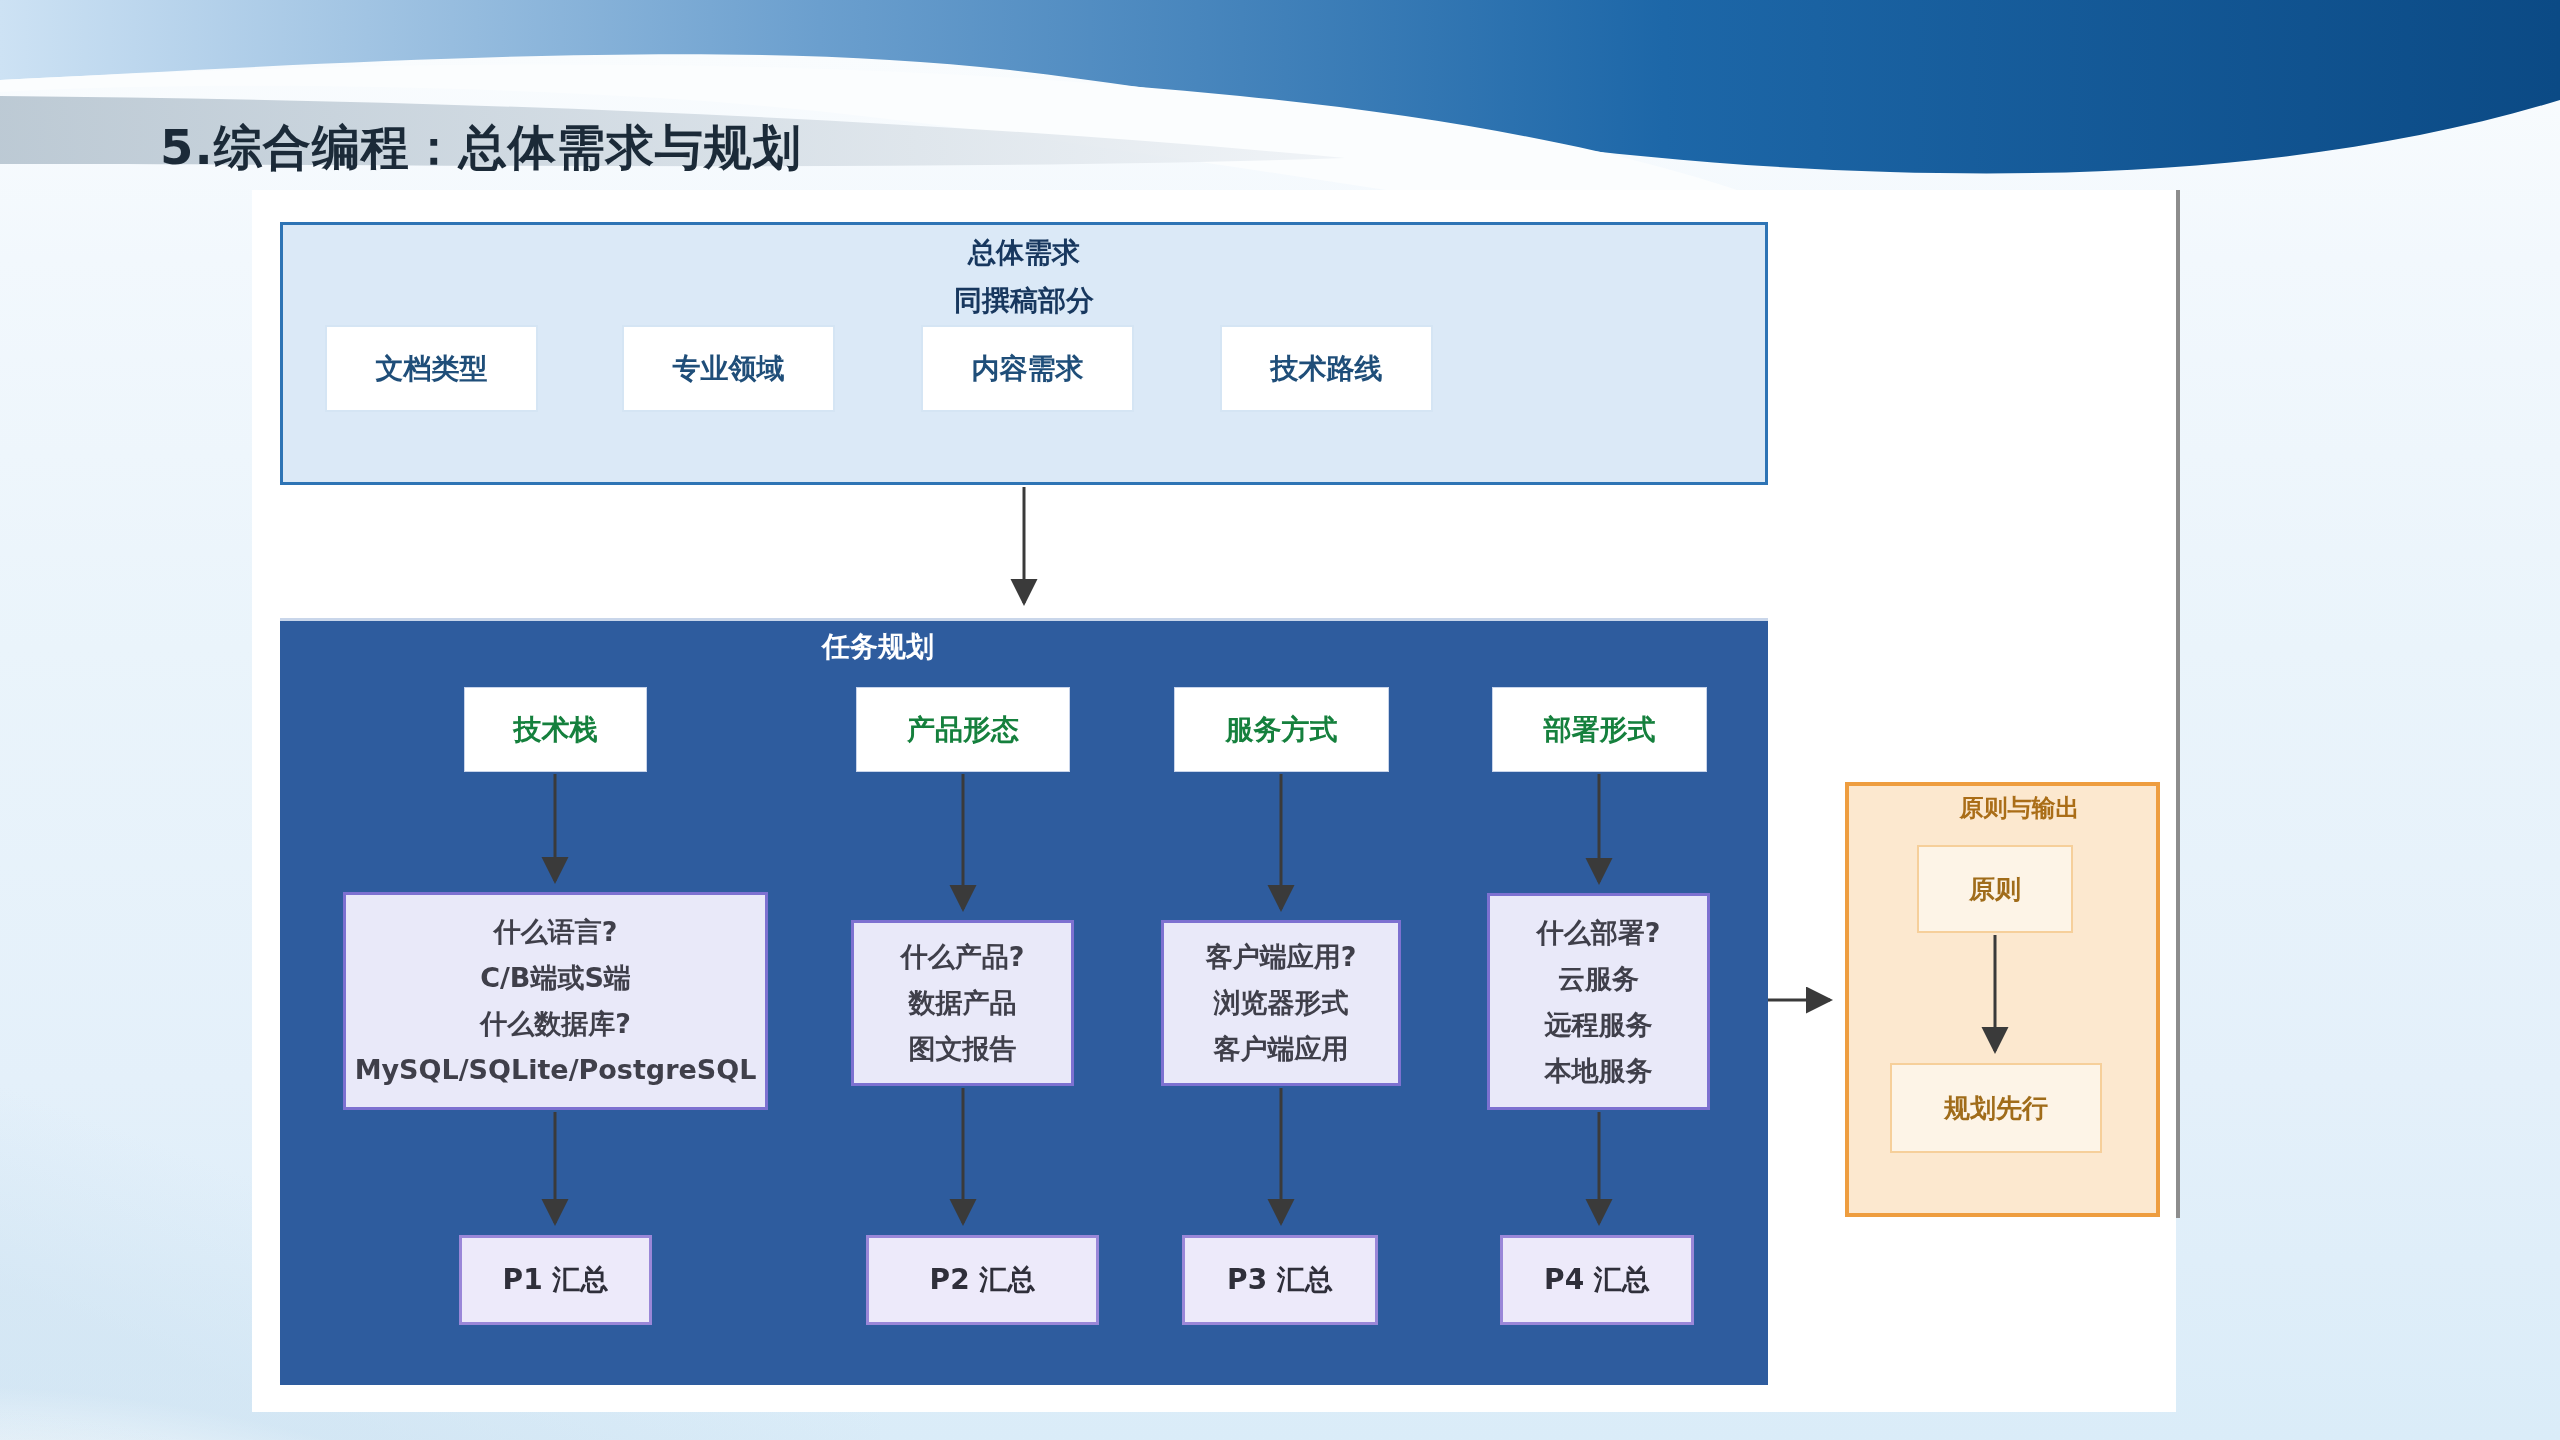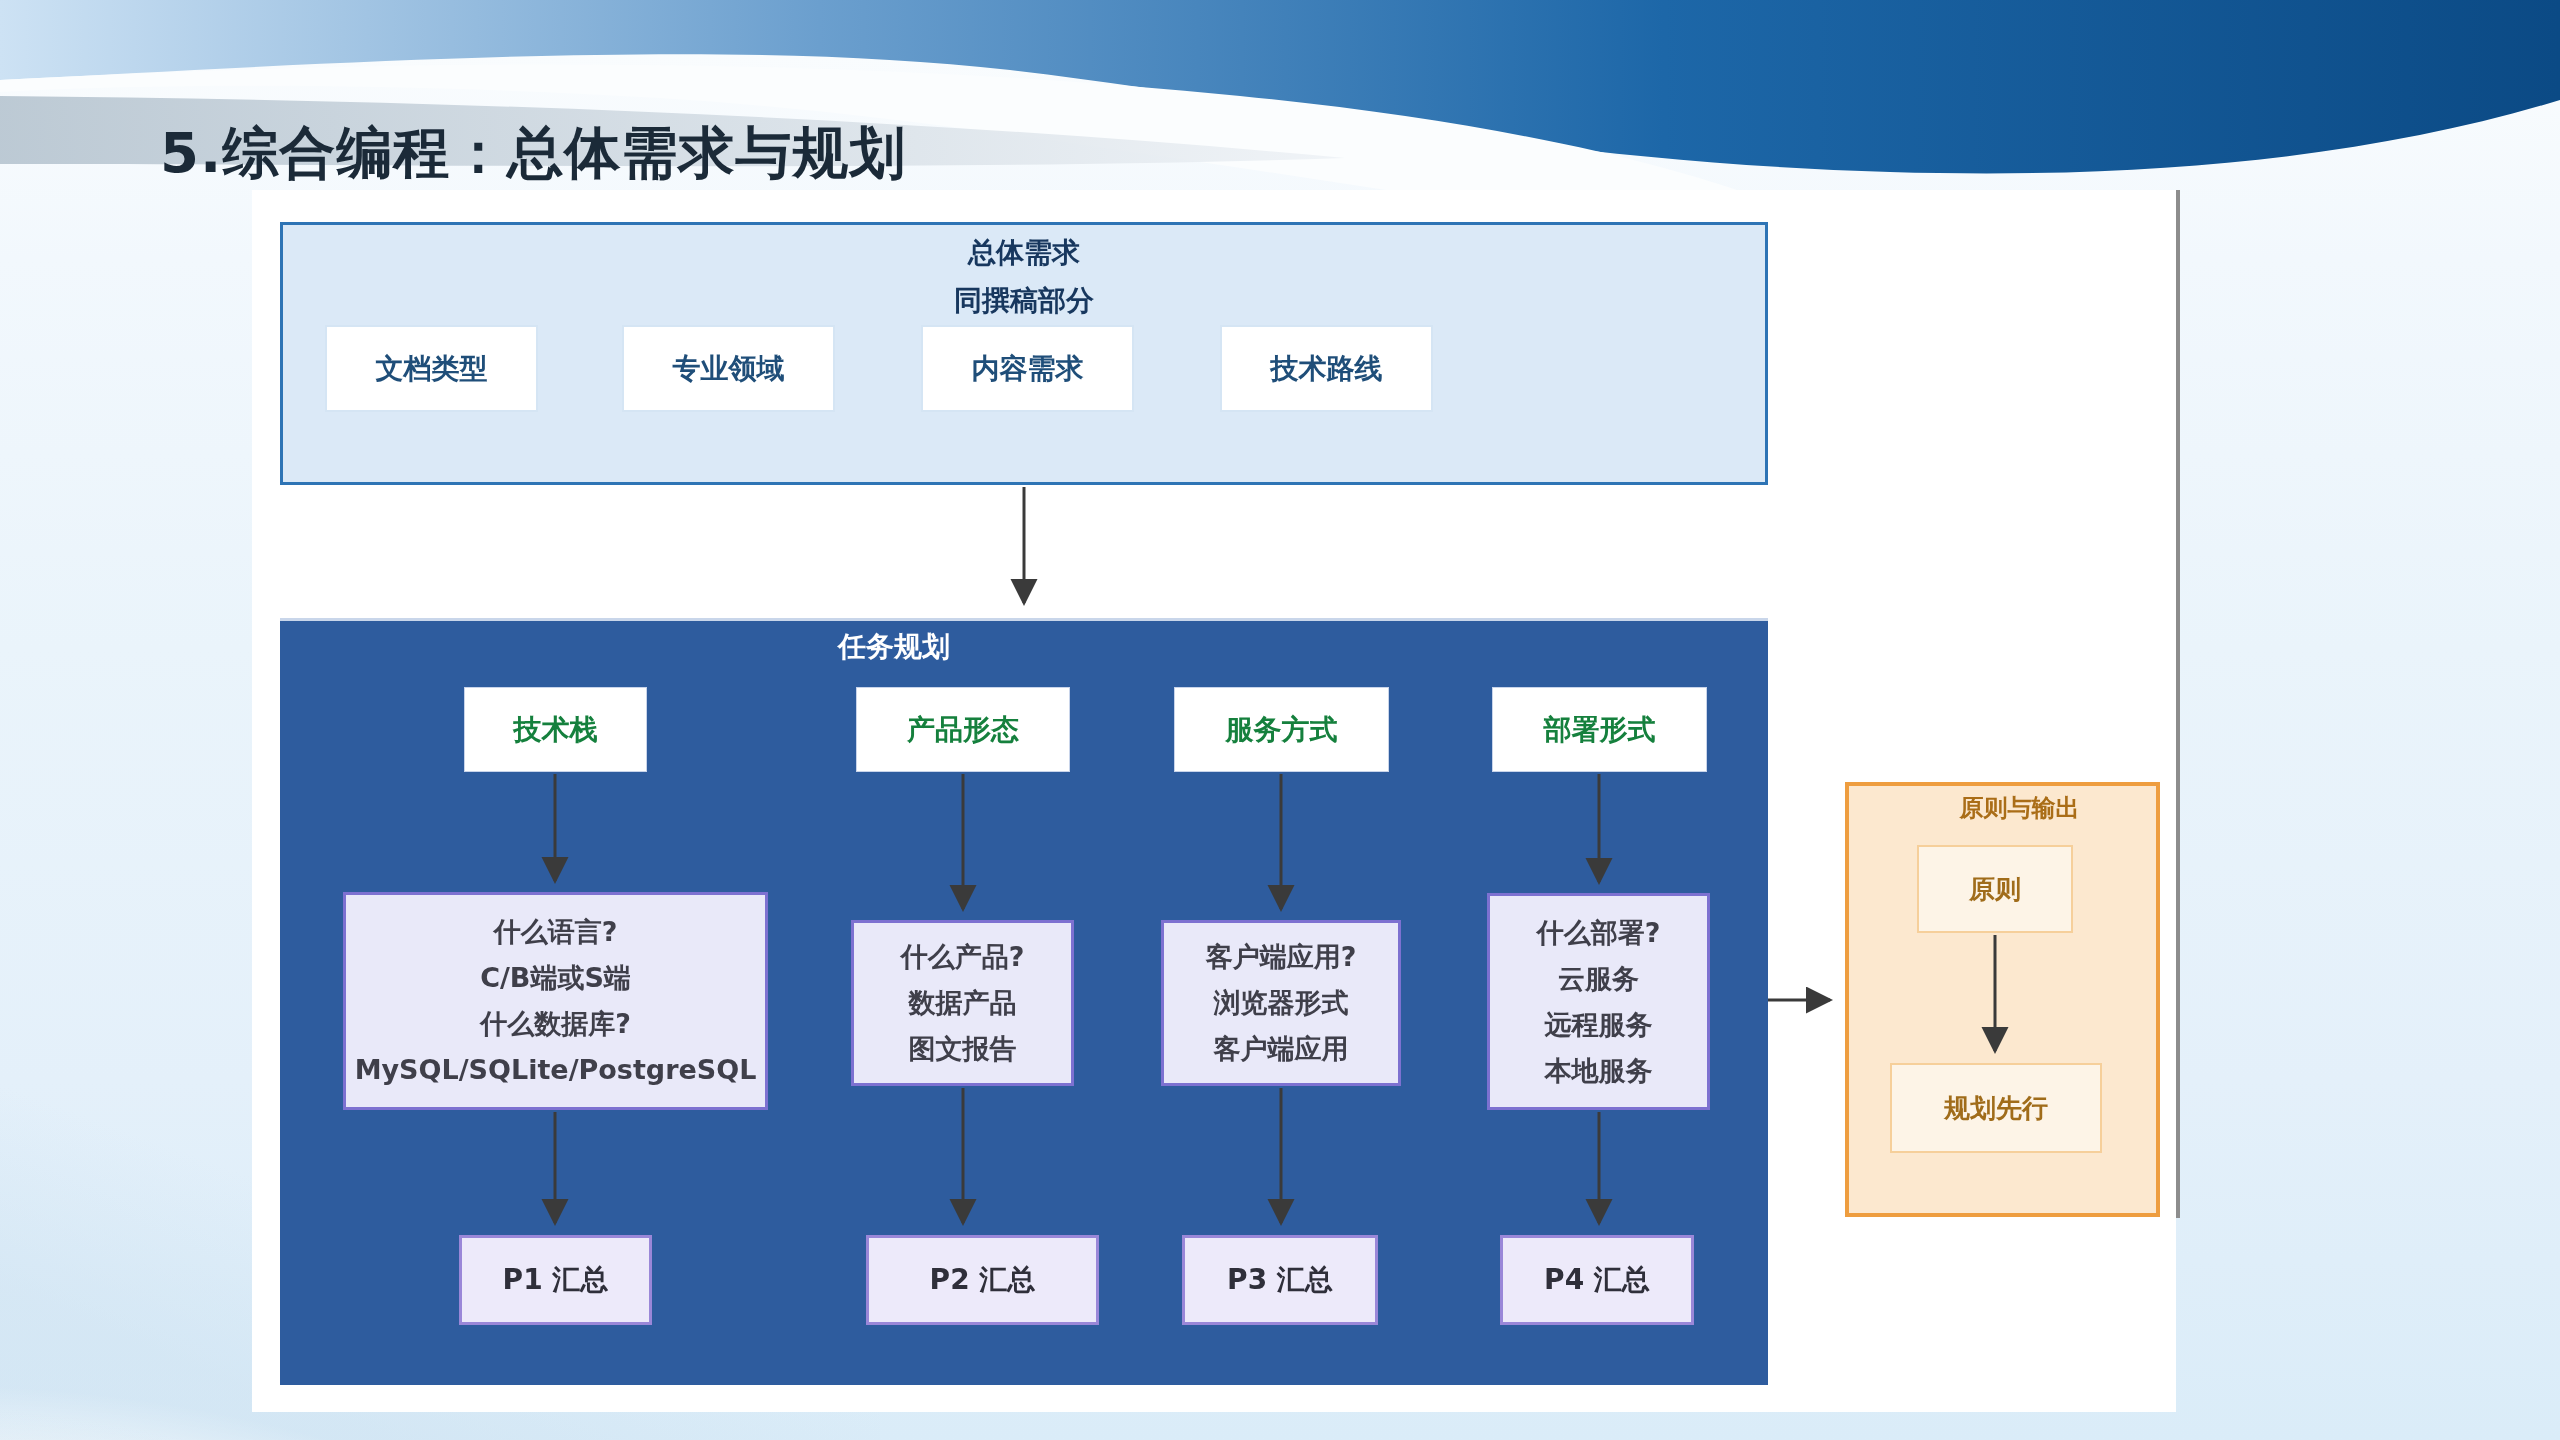--- a/index.html
+++ b/index.html
@@ -11,21 +11,21 @@
   .banner-svg{position:absolute;left:0;top:0;}
   .earth{
     position:absolute;left:0;bottom:0;width:880px;height:470px;
     background:
       radial-gradient(ellipse 130% 120% at -20% 180%, rgba(150,178,158,0.30) 40%, rgba(152,182,204,0.30) 55%, rgba(200,220,235,0.18) 66%, rgba(255,255,255,0) 74%),
       radial-gradient(ellipse 120% 100% at -10% 160%, rgba(255,255,255,0.55) 58%, rgba(255,255,255,0) 72%),
       linear-gradient(200deg, rgba(233,243,251,0) 55%, rgba(203,224,240,0.45) 82%);
   }
   .page-title{
     position:absolute;left:160px;top:116px;margin:0;
-    font-size:56px;font-weight:800;color:#1b2a38;letter-spacing:1px;
+    font-size:48px;font-weight:800;color:#1b2a38;letter-spacing:1px;
   }
   .canvas{position:absolute;left:252px;top:190px;width:1924px;height:1222px;background:#ffffff;}
   .vline{position:absolute;left:2176px;top:190px;width:4px;height:1028px;background:#8d8d8d;}
 
   .req-box{
     position:absolute;left:280px;top:222px;width:1488px;height:263px;box-sizing:border-box;
     background:#dbe9f7;border:3px solid #2e74b5;
   }
   .req-title{position:absolute;left:280px;width:1488px;text-align:center;
     font-size:28px;font-weight:700;color:#17375e;}
@@ -35,21 +35,21 @@
     background:#ffffff;border:2px solid #d5e5f4;
     display:flex;align-items:center;justify-content:center;
     font-size:28px;font-weight:700;color:#1f4e79;
   }
   .ri0{left:325px;} .ri1{left:622px;} .ri2{left:921px;} .ri3{left:1220px;} .ri4{left:1519px;}
 
   .plan-box{
     position:absolute;left:280px;top:618px;width:1488px;height:767px;box-sizing:border-box;
     background:#2e5c9e;border-top:3px solid #c9d6ea;
   }
-  .plan-title{position:absolute;left:286px;top:628px;width:1216px;text-align:center;
+  .plan-title{position:absolute;left:270px;top:628px;width:1216px;text-align:center;
     font-size:28px;font-weight:700;color:#ffffff;}
   .col-header{
     position:absolute;top:687px;height:85px;box-sizing:border-box;
     background:#ffffff;border:1px solid #c8d4ea;
     display:flex;align-items:center;justify-content:center;
     font-size:28px;font-weight:700;color:#15803d;
   }
   .ch0{left:464px;width:183px;} .ch1{left:856px;width:214px;}
   .ch2{left:1174px;width:215px;} .ch3{left:1492px;width:215px;}
   .col-detail{

